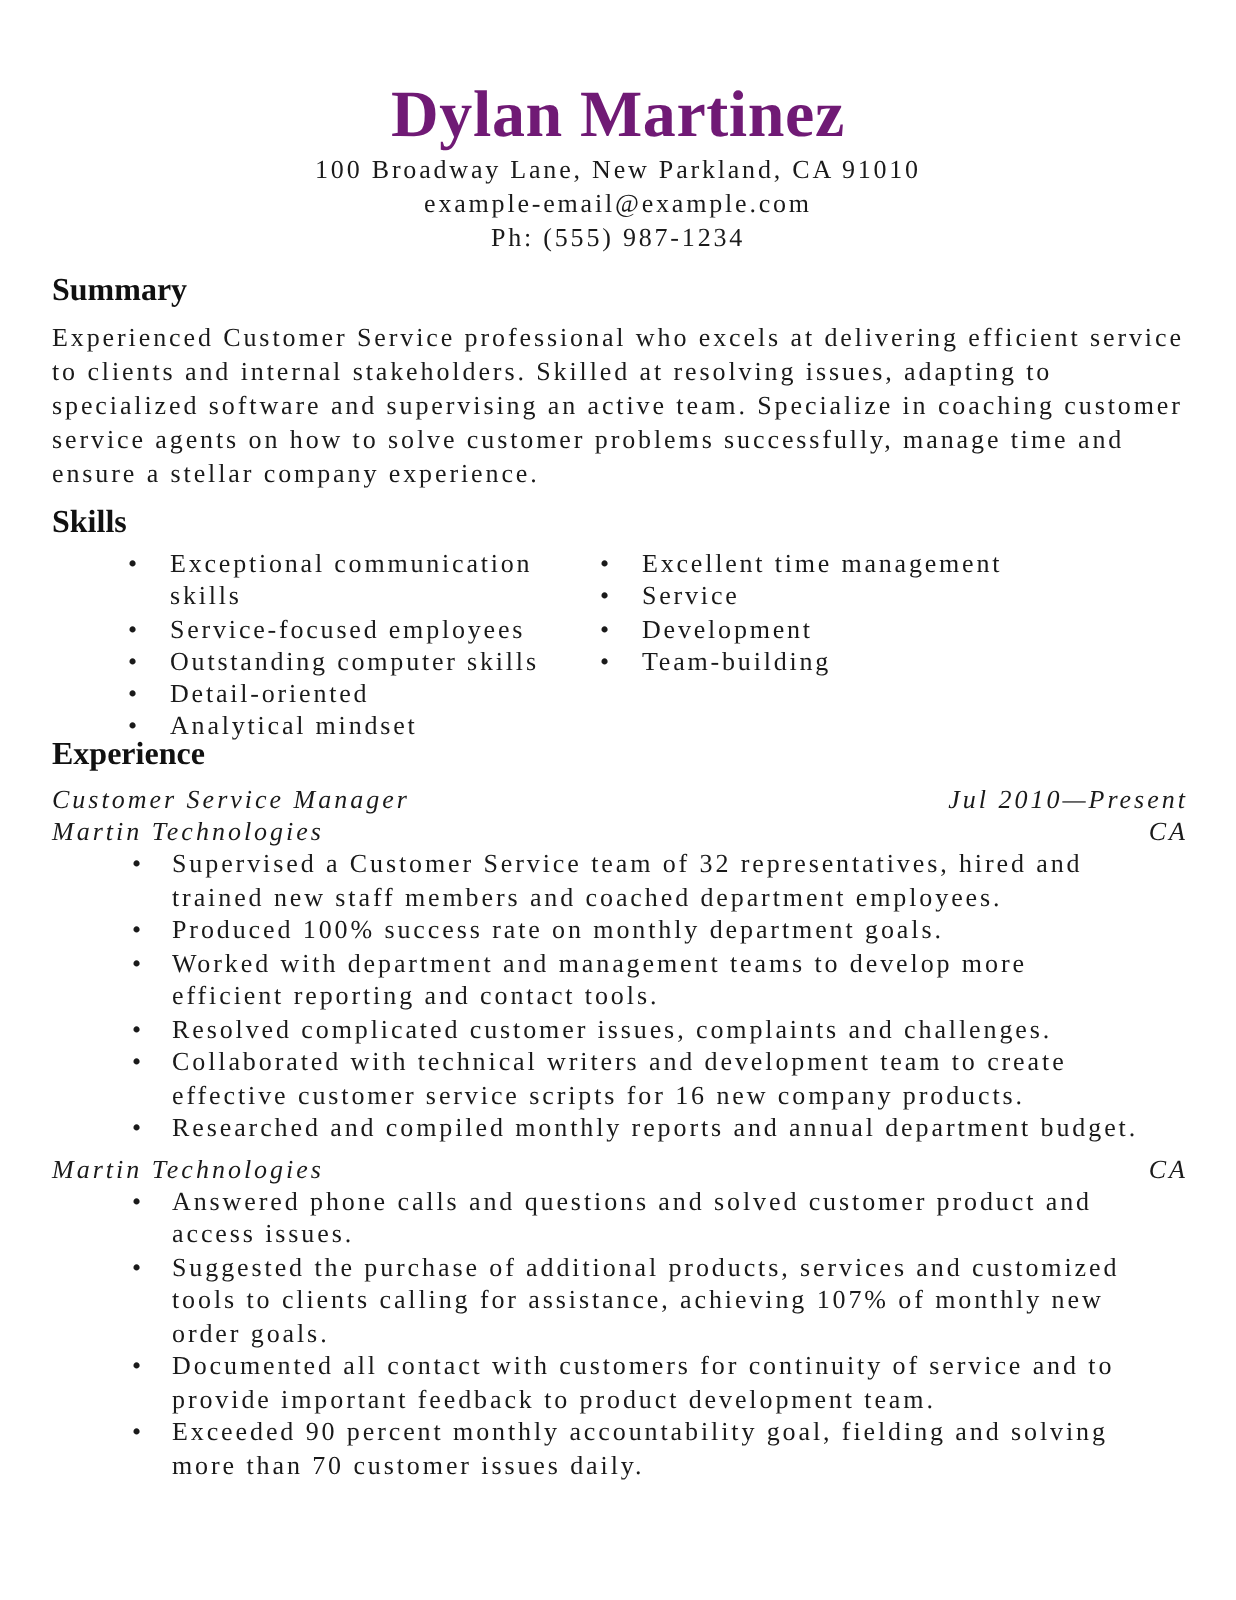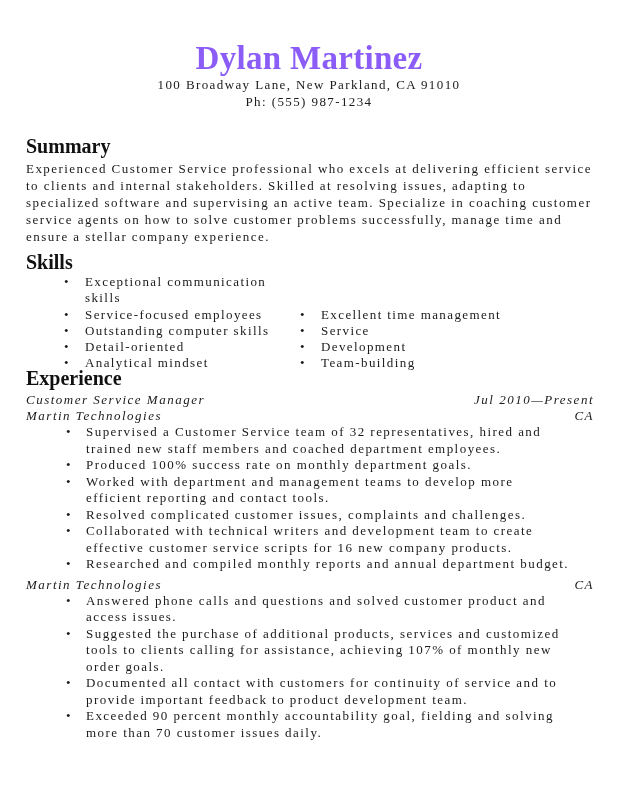--- a/index.html
+++ b/index.html
@@ -2,41 +2,42 @@
 <html><head>
 <meta charset="utf-8">
 <style>
   html, body { margin: 0; padding: 0; background: #ffffff; }
   body {
     width: 618px; height: 800px; position: relative; overflow: hidden;
     font-family: "Liberation Serif", "DejaVu Serif", serif;
     color: #1a1a1a;
   }
   .header { text-align: center; padding-top: 40px; }
-  .name { font-size: 33px; font-weight: bold; line-height: 36px; letter-spacing: 0.3px; color: #8b5cf6; }
+  .name { font-size: 33px; font-weight: bold; line-height: 36px; letter-spacing: 0.3px; color: #701a75; }
   .contact { font-size: 13px; line-height: 17px; letter-spacing: 1.4px; }
   .section { position: absolute; left: 26px; right: 24px; }
-  .section-title { font-size: 20px; font-weight: bold; line-height: 20px; color: #111; margin: 0; }
+  .section-title { font-size: 16px; font-weight: bold; line-height: 20px; color: #111; margin: 0; }
   .summary-text { font-size: 13px; line-height: 17px; letter-spacing: 1.45px; margin-top: 4px; }
-  .skills-grid { display: flex; margin-top: 2px; align-items: flex-end; }
+  .skills-grid { display: flex; margin-top: 2px; }
   .skills-col { list-style: none; margin: 0; padding: 0; }
   .skills-col li { font-size: 13px; line-height: 16.3px; letter-spacing: 1.4px; position: relative; padding-left: 33px; }
   .skills-col li::before { content: "•"; position: absolute; left: 12px; }
   .col1 { margin-left: 26px; width: 236px; }
   .job-head { display: flex; justify-content: space-between; font-style: italic; font-size: 13px; line-height: 16px; letter-spacing: 1.5px; }
   .bullets { list-style: none; margin: 0; padding: 0; }
   .bullets li { font-size: 13px; line-height: 16.5px; letter-spacing: 1.45px; position: relative; padding-left: 60px; padding-right: 20px; }
   .bullets li::before { content: "•"; position: absolute; left: 40px; }
 </style>
 </head>
 <body>
 
 <div class="header">
   <div class="name">Dylan Martinez</div>
   <div class="contact">100 Broadway Lane, New Parkland, CA 91010</div>
+  <div class="contact">example-email@example.com</div>
   <div class="contact">Ph: (555) 987-1234</div>
 </div>
 
 <div class="section" style="top:136px;">
   <h2 class="section-title">Summary</h2>
   <div class="summary-text">Experienced Customer Service professional who excels at delivering efficient service to clients and internal stakeholders. Skilled at resolving issues, adapting to specialized software and supervising an active team. Specialize in coaching customer service agents on how to solve customer problems successfully, manage time and ensure a stellar company experience.</div>
 </div>
 
 <div class="section" style="top:252px;">
   <h2 class="section-title">Skills</h2>

